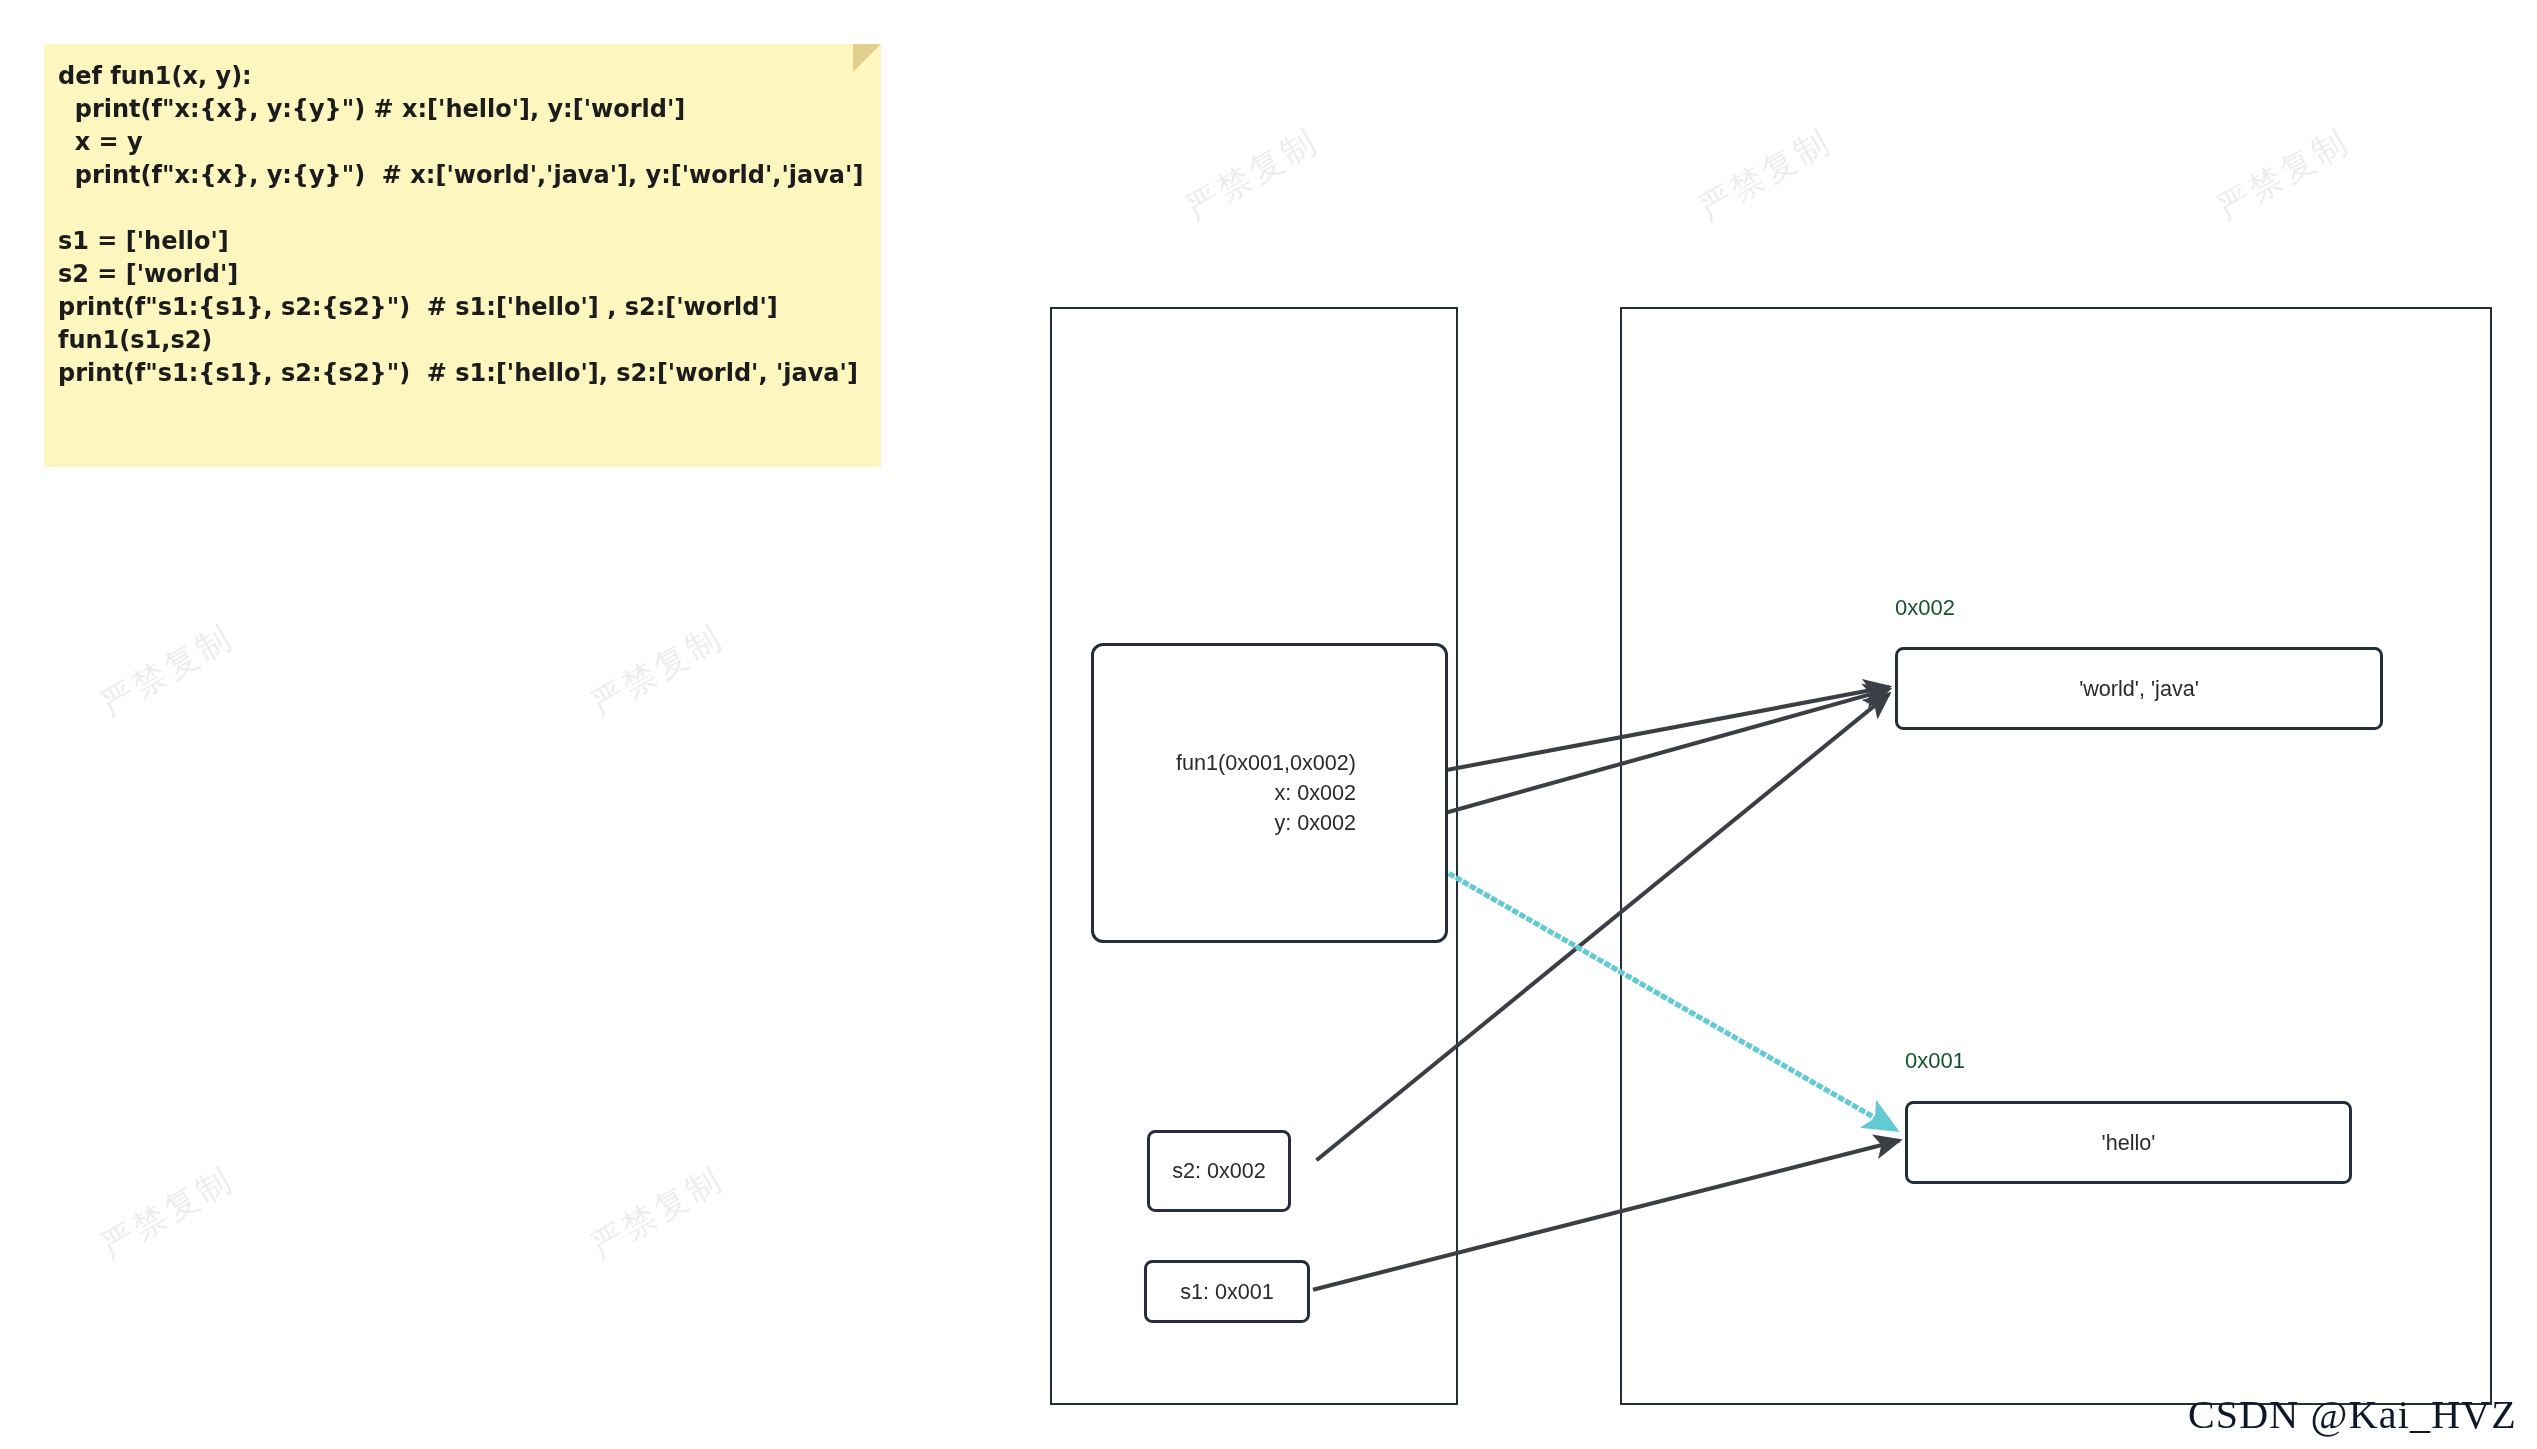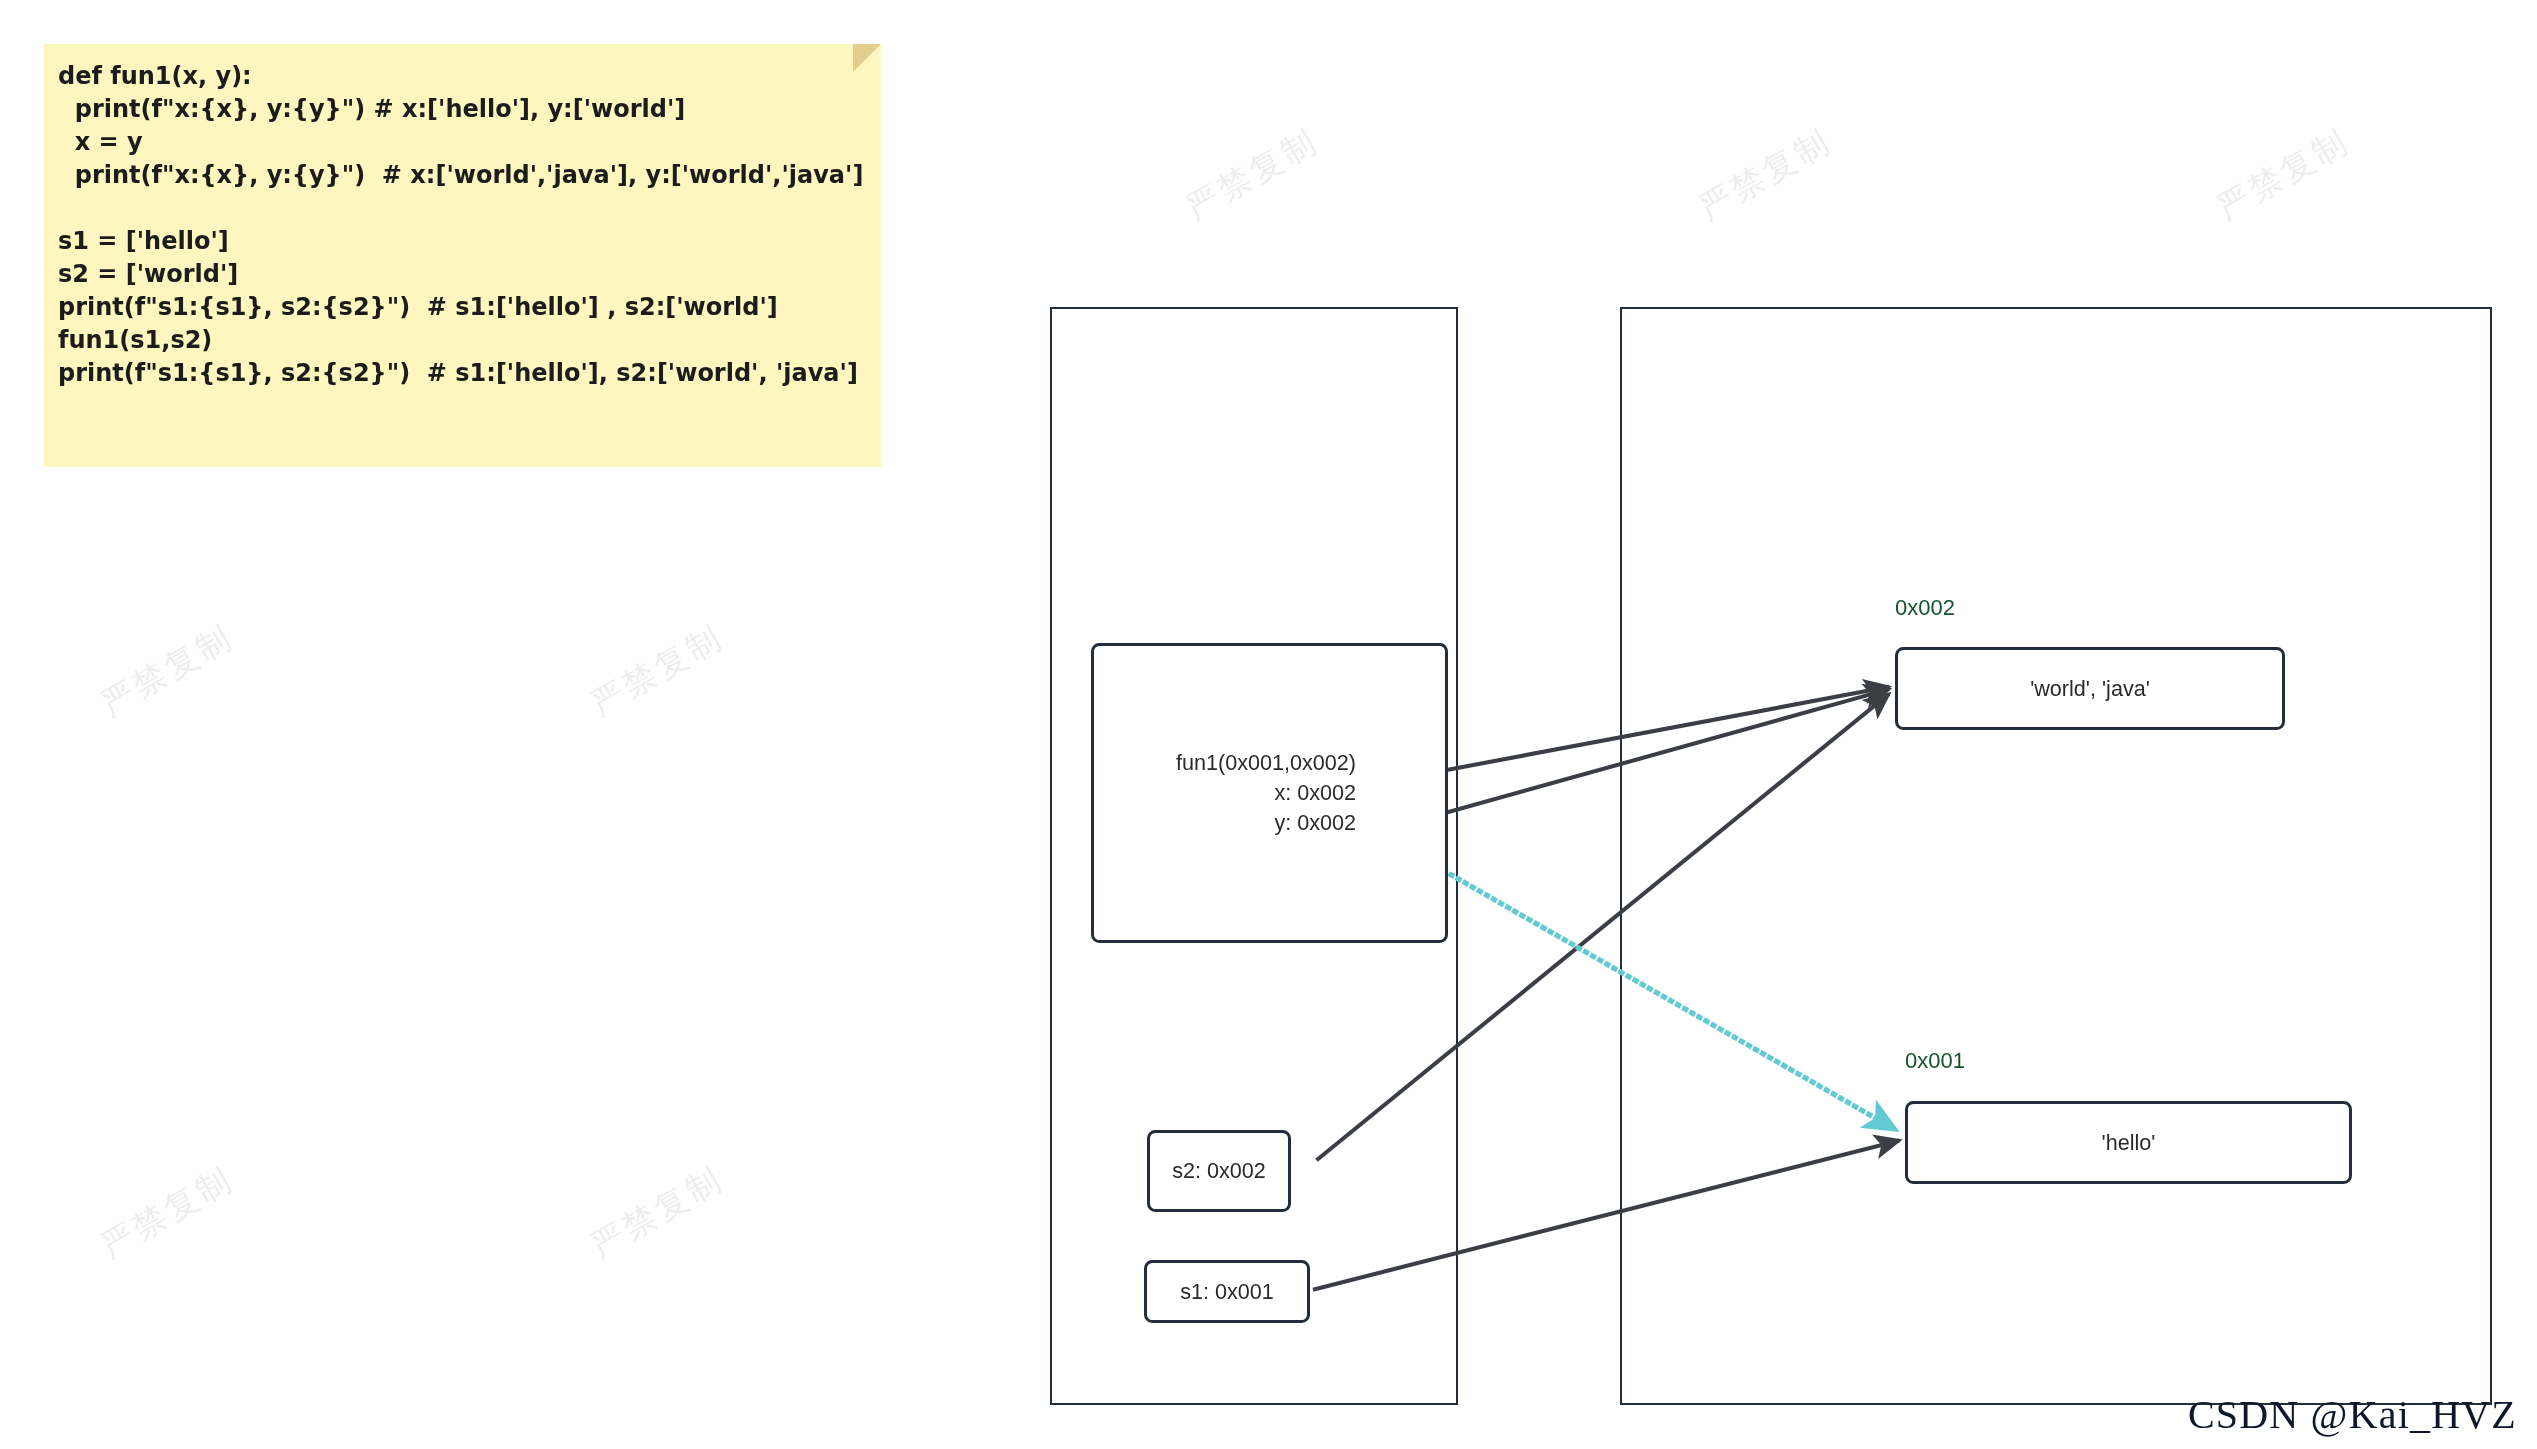--- a/index.html
+++ b/index.html
@@ -92,24 +92,24 @@
     position: absolute;
     border: 3.5px solid #242d3a;
     border-radius: 8.2px;
     background: #ffffff;
     box-sizing: border-box;
     display: flex;
     align-items: center;
     justify-content: center;
     z-index: 5;
   }
-  #frame-box  { left: 1091px; top: 643px; width: 357px;  height: 300px; }
+  #frame-box  { left: 1091px; top: 643px; width: 357px;  height: 300px; border-radius: 12px; }
   #s2-box     { left: 1147px; top: 1130px; width: 144px;  height: 82px; }
   #s1-box     { left: 1144px; top: 1260px; width: 166px;  height: 63px; }
-  #heap-box-002 { left: 1895px; top: 647px; width: 390px; height: 83px; }
+  #heap-box-002 { left: 1895px; top: 647px; width: 488px; height: 83px; }
   #heap-box-001 { left: 1905px; top: 1101px; width: 447px; height: 83px; }
 
   .node-text {
     font-family: "Liberation Sans", sans-serif;
     font-size: 21.6px;
     color: #2a2a2a;
     white-space: pre;
     text-align: center;
   }
   #frame-box .node-text {

